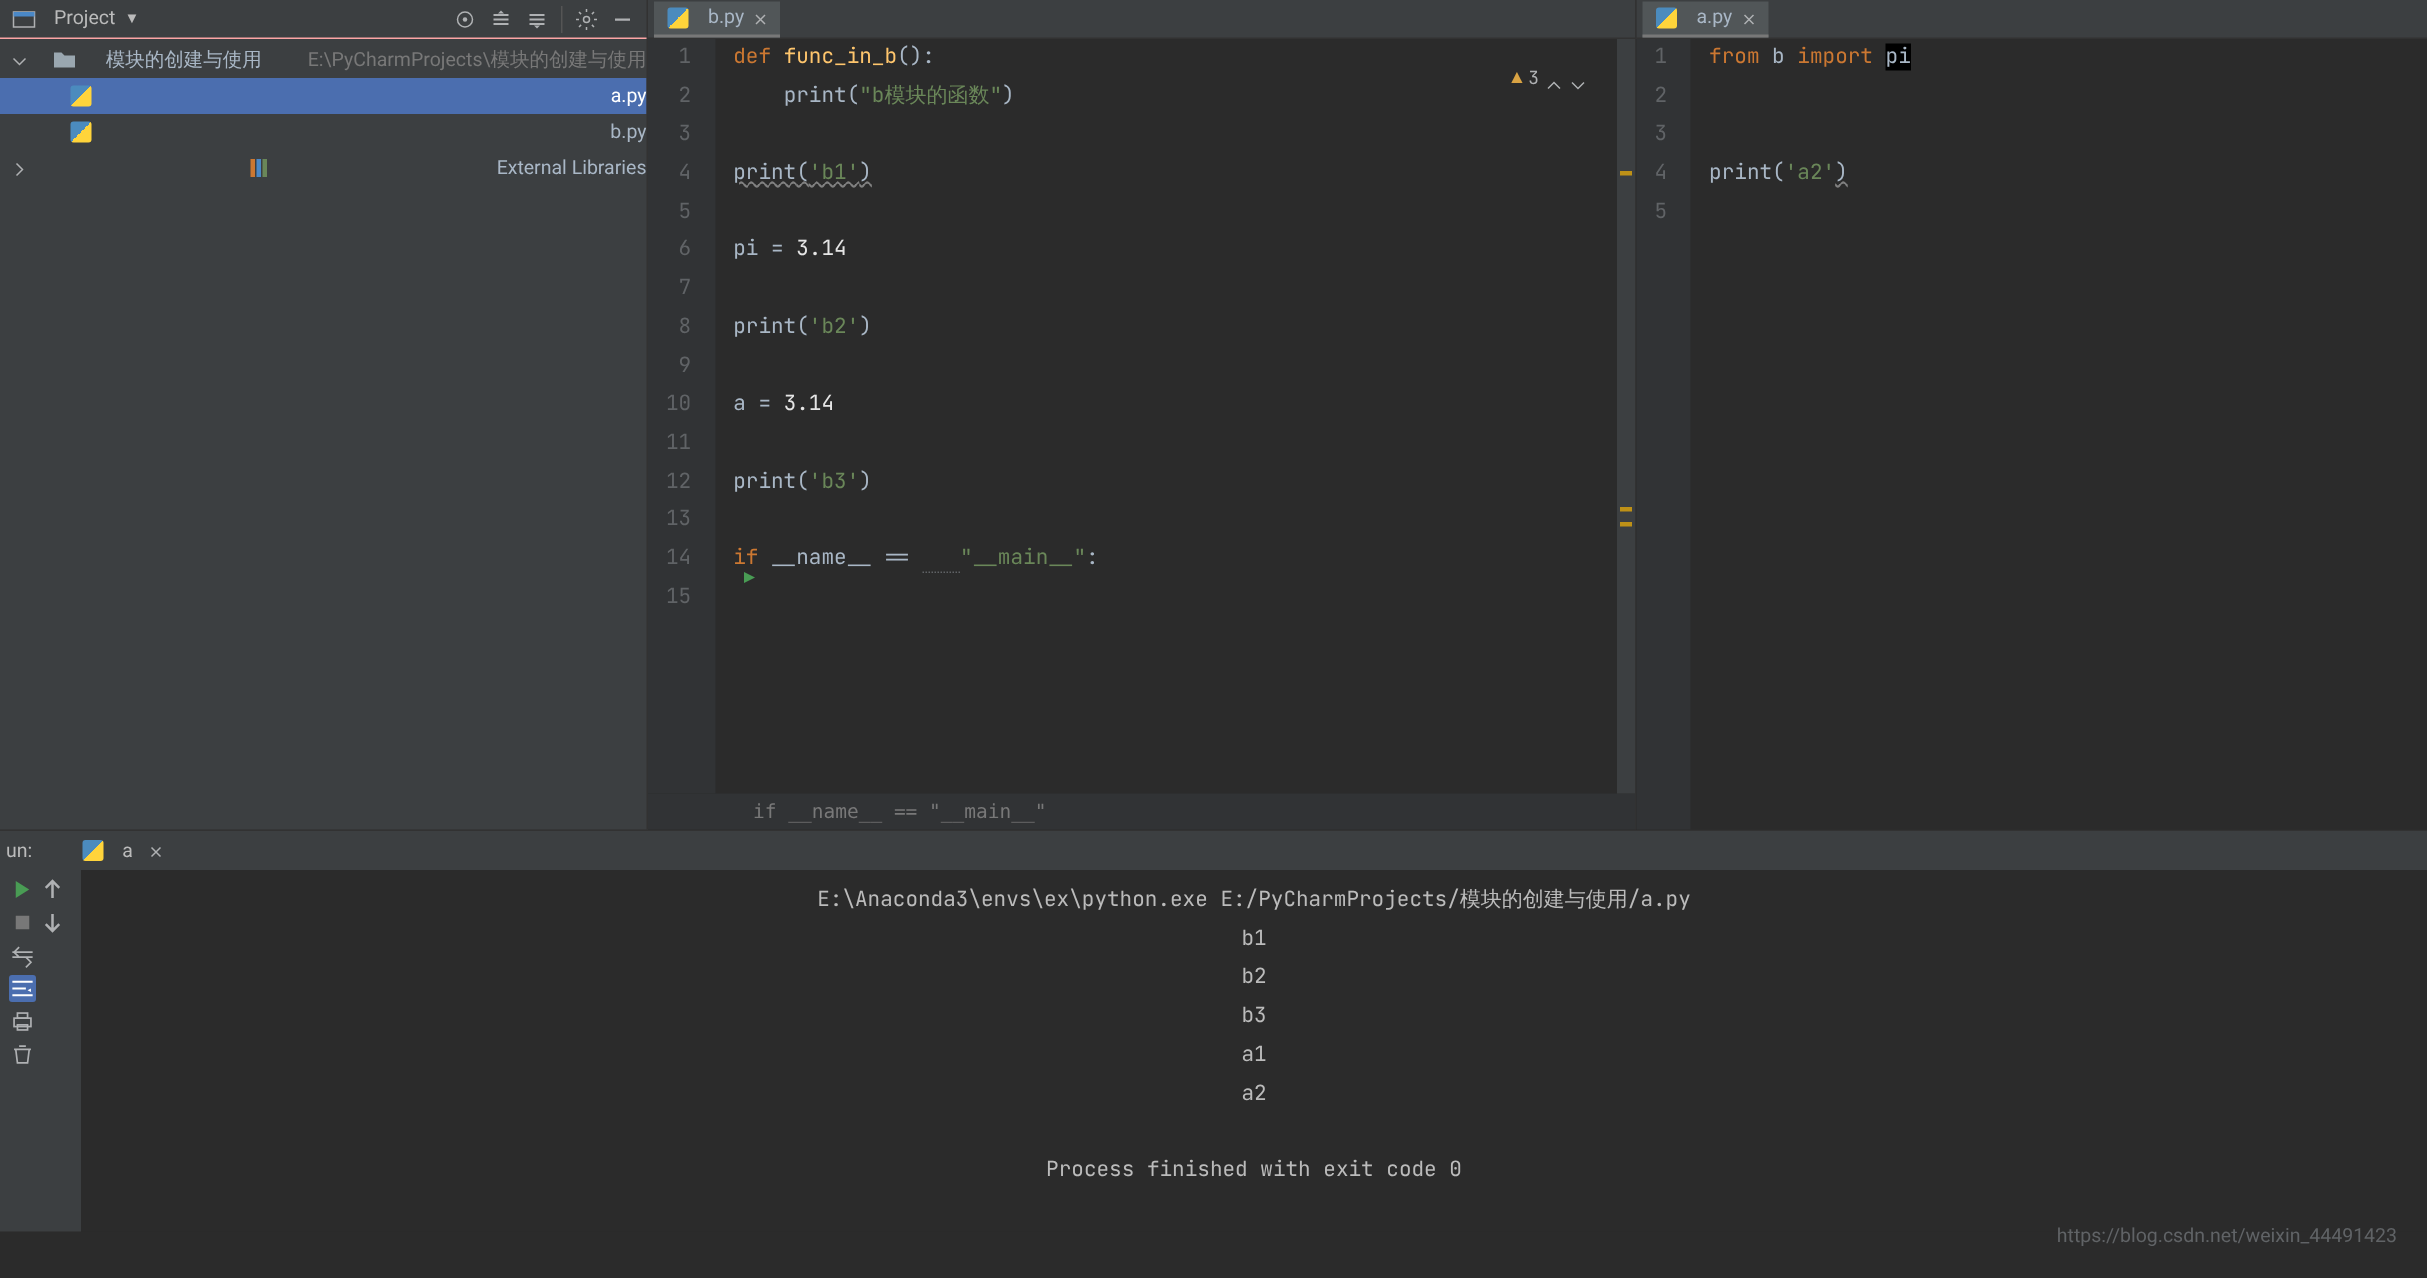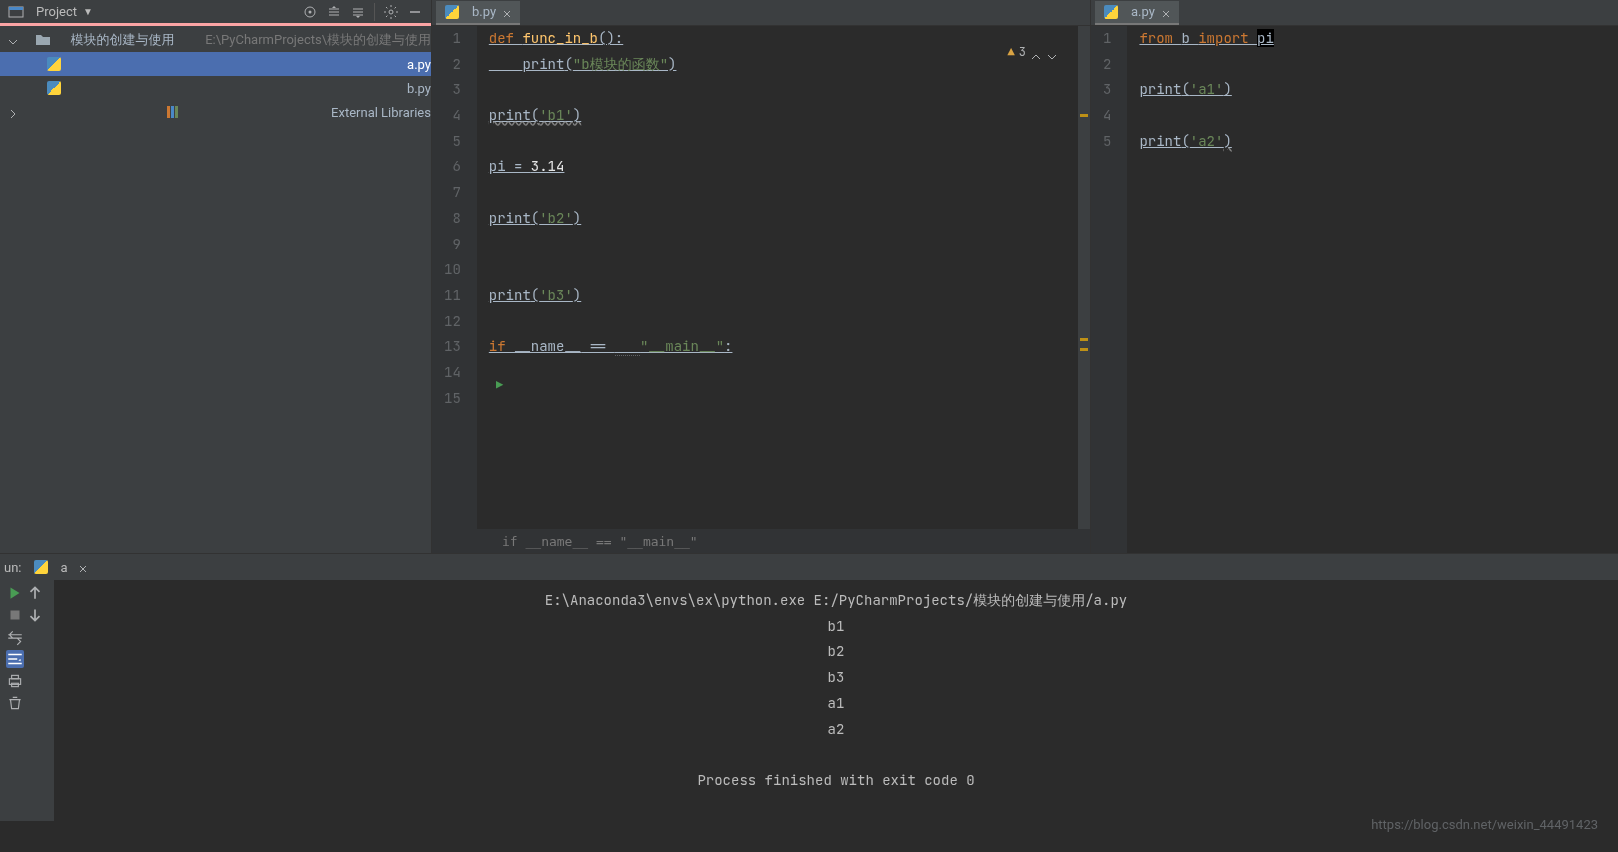--- a/index.html
+++ b/index.html
@@ -18,21 +18,21 @@
       background: #3c3f41;
       border-right: 1px solid #323232;
       display: flex;
       flex-direction: column;
     }
     .sidebar-header {
       height: 26px;
       display: flex;
       align-items: center;
       padding: 1px 8px;
-      border-bottom: 3px solid #fca5a5;
+      border-bottom: 1px solid #fca5a5;
     }
     .sidebar-title {
       display: flex;
       align-items: center;
       gap: 6px;
       color: #bbbbbb;
       cursor: pointer;
     }
     .sidebar-toolbar {
       margin-left: auto;
@@ -140,21 +140,20 @@
     .run-marker {
       position: absolute;
       left: 64px;
       color: #499c54;
       font-size: 12px;
     }
     .code-content {
       flex: 1;
       padding-left: 12px;
       position: relative;
-      text-decoration: underline;
     }
     .code-line { height: 25.7px; white-space: pre; }
     .kw { color: #cc7832; }
     .fn { color: #ffc66d; }
     .str { color: #6a8759; }
     .num { color: #e5e5e5; }
     .underline { text-decoration: underline; text-decoration-color: #808080; text-decoration-style: wavy; }
     .hidden-underscore { border-bottom: 1px dotted #606366; }
     .highlight-line { background: #323232; }
     .inspection-badge {
@@ -195,21 +194,21 @@
       background: #2b2b2b;
       border-top: 1px solid #323232;
     }
     .bottom-tabs {
       height: 26px;
       display: flex;
       align-items: center;
       background: #3c3f41;
       padding-left: 4px;
     }
-    .run-label { color: #bbbbbb; margin-right: 3px; }
+    .run-label { color: #bbbbbb; margin-right: 24px; }
     .run-tab {
       display: flex;
       align-items: center;
       gap: 6px;
       padding: 0 8px;
       height: 22px;
       color: #bbbbbb;
     }
     .console-area {
       flex: 1;
@@ -392,20 +391,21 @@
         <div class="code-content">
           <div class="code-line"><span class="kw">def </span><span class="fn">func_in_b</span><span>():</span></div>
           <div class="code-line"><span>    </span><span>print</span><span>(</span><span class="str">"b模块的函数"</span><span>)</span></div>
           <div class="code-line"></div>
           <div class="code-line"><span class="underline"><span>print</span><span>(</span><span class="str">'b1'</span><span>)</span></span></div>
           <div class="code-line"></div>
           <div class="code-line"><span>pi = </span><span class="num">3.14</span></div>
           <div class="code-line"></div>
           <div class="code-line"><span>print</span><span>(</span><span class="str">'b2'</span><span>)</span></div>
           <div class="code-line"></div>
+          <div class="code-line"><span>a = </span><span class="num">3.14</span></div>
           <div class="code-line"></div>
           <div class="code-line"><span>print</span><span>(</span><span class="str">'b3'</span><span>)</span></div>
           <div class="code-line"></div>
           <div class="code-line"><span class="kw">if </span><span>__name__</span><span> == </span><span class="hidden-underscore">   </span><span class="str">"__main__"</span><span>:</span></div>
         </div>
         <div class="inspection-badge">
           <span class="warn-icon">▲</span>
           <span>3</span>
           <span class="chevron-nav"><svg viewBox="0 0 12 12">
                 <path d="M2 8l4-4 4 4" fill="none" stroke="#afb1b3"></path>
@@ -443,21 +443,20 @@
         <div class="gutter">
           <div class="gutter-line">1</div>
             <div class="gutter-line">2</div>
             <div class="gutter-line">3</div>
           <div class="gutter-line">4</div>
             <div class="gutter-line">5</div>
         </div>
         <div class="code-content">
           <div class="code-line"><span class="kw">from </span><span>b </span><span class="kw">import </span><span style="background:#000000">pi</span></div>
           <div class="code-line"></div>
-          <div class="code-line"><span>print</span><span>(</span><span class="str">'a1'</span><span>)</span></div>
           <div class="code-line"></div>
           <div class="code-line"><span>print</span><span>(</span><span class="str">'a2'</span><span class="underline">)</span></div>
         </div>
       </div>
     </div>
   </div>
 </div>
 
 <div class="bottom-panel">
   <div class="bottom-tabs">

